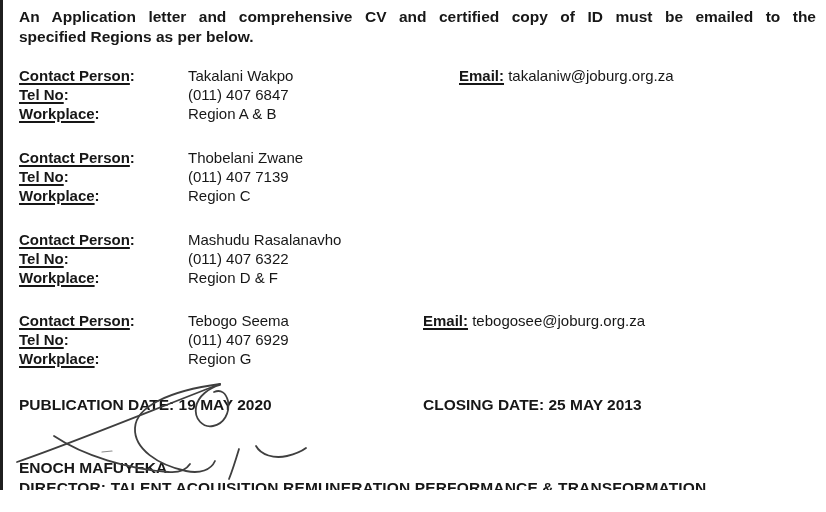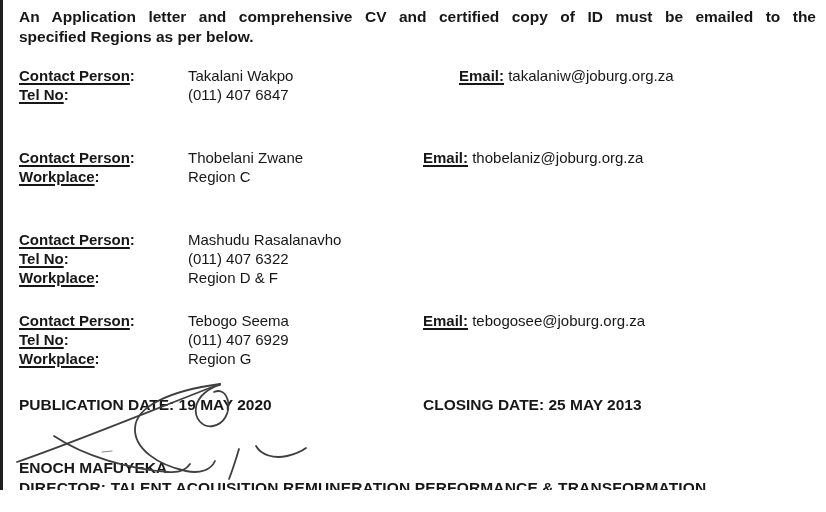--- a/index.html
+++ b/index.html
@@ -48,37 +48,39 @@
     <div class="intro-line2">specified Regions as per below.</div>
   </div>
 
   <div class="block b1">
     <div class="row">
       <span class="lbl"><span class="u">Contact Person</span><span>:</span></span><span class="val">Takalani Wakpo</span>
     </div>
     <div class="row">
       <span class="lbl"><span class="u">Tel No</span><span>:</span></span><span class="val">(011) 407 6847</span>
     </div>
+    <div class="row">
+      <span class="lbl"><span class="u">Workplace</span><span>:</span></span><span class="val">Region A &amp; B</span>
+    </div>
   </div>
   <div class="email e1">
     <span class="email-label u">Email:</span>
     <span class="email-value">takalaniw@joburg.org.za</span>
   </div>
 
   <div class="block b2">
     <div class="row">
       <span class="lbl"><span class="u">Contact Person</span><span>:</span></span><span class="val">Thobelani Zwane</span>
     </div>
     <div class="row">
+      <span class="lbl"><span class="u">Tel No</span><span>:</span></span><span class="val">(011) 407 7139</span>
+    </div>
+    <div class="row">
       <span class="lbl"><span class="u">Workplace</span><span>:</span></span><span class="val">Region C</span>
     </div>
-  </div>
-  <div class="email e2">
-    <span class="email-label u">Email:</span>
-    <span class="email-value">thobelaniz@joburg.org.za</span>
   </div>
 
   <div class="block b3">
     <div class="row">
       <span class="lbl"><span class="u">Contact Person</span><span>:</span></span><span class="val">Mashudu Rasalanavho</span>
     </div>
     <div class="row">
       <span class="lbl"><span class="u">Tel No</span><span>:</span></span><span class="val">(011) 407 6322</span>
     </div>
     <div class="row">

